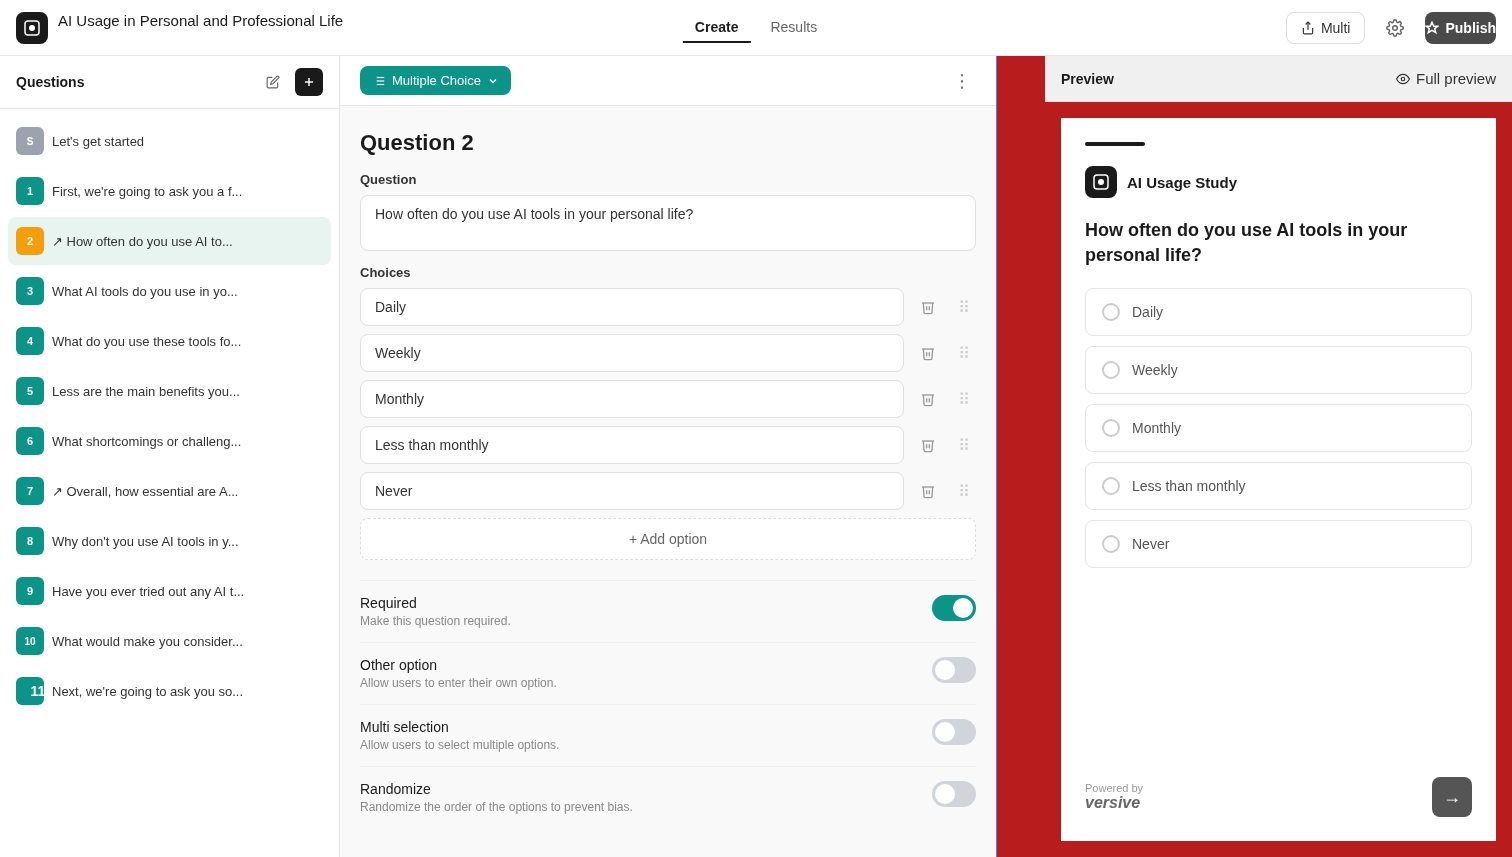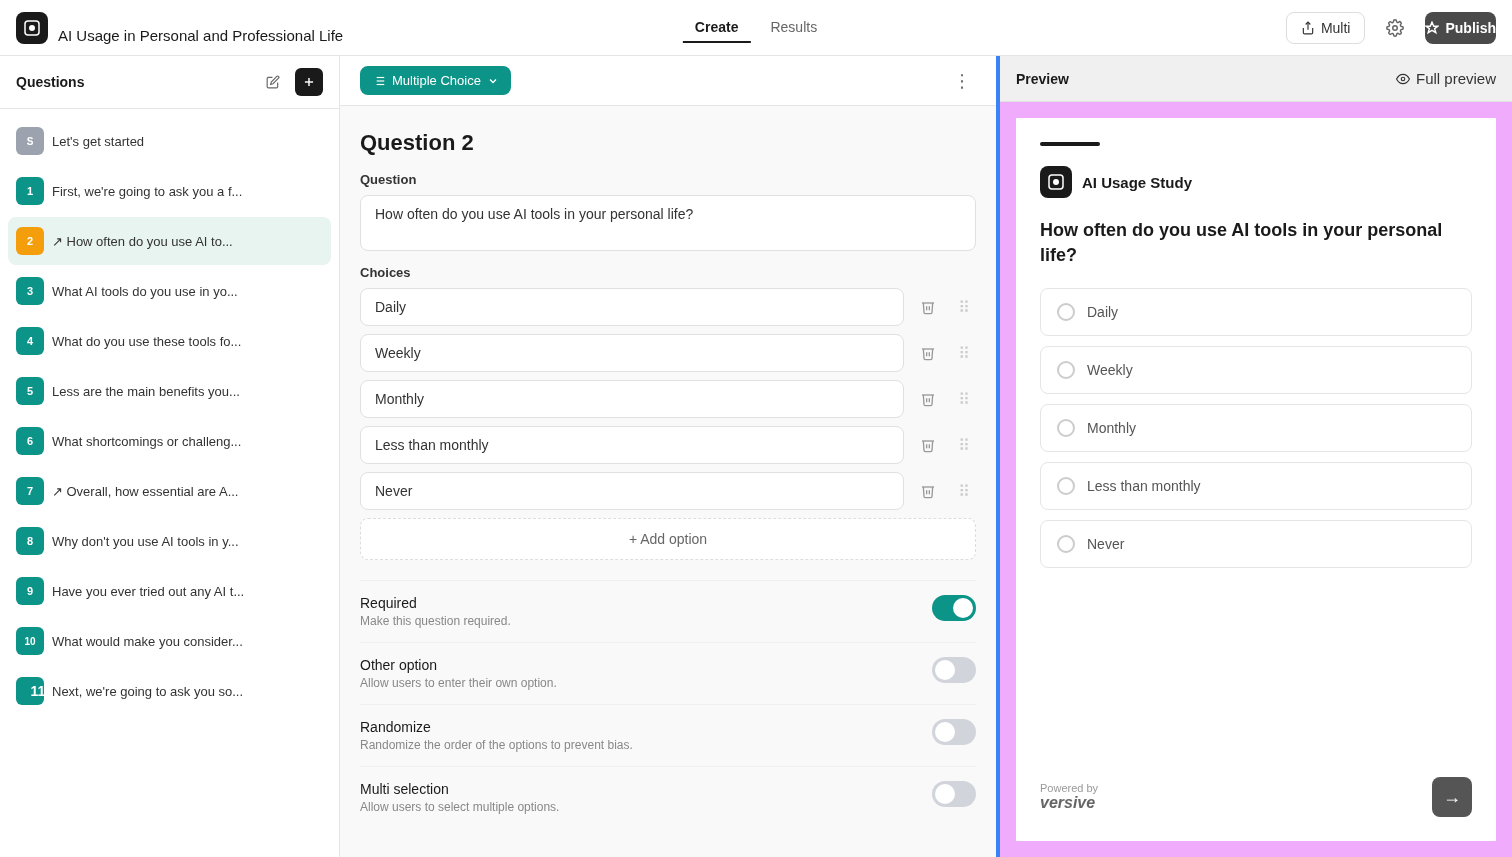--- a/index.html
+++ b/index.html
@@ -3,21 +3,21 @@
   <meta charset="utf-8">
   <style>
     * { box-sizing: border-box; margin: 0; padding: 0; }
     body { font-family: -apple-system, BlinkMacSystemFont, 'Segoe UI', sans-serif; background: #f5f5f5; height: 857px; overflow: hidden; display: flex; flex-direction: column; }
 
     
     .topnav {
       display: flex; align-items: center; background: #fff;
       border-bottom: 1px solid #e5e5e5; padding: 0 16px; height: 56px; flex-shrink: 0;
     }
-    .logo-area { display: flex; align-items: flex-end; gap: 10px; flex: 1; }
+    .logo-area { display: flex; align-items: flex-start; gap: 10px; flex: 1; }
     .logo-icon { width: 32px; height: 32px; background: #1a1a1a; border-radius: 8px; display: flex; align-items: center; justify-content: center; }
     .logo-icon svg { width: 18px; height: 18px; }
     .app-title { font-size: 15px; font-weight: 500; color: #1a1a1a; }
     .nav-center { display: flex; align-items: center; gap: 8px; position: absolute; left: 50%; transform: translateX(-50%); }
     .nav-tab { padding: 6px 12px; font-size: 14px; cursor: pointer; color: #666; border-bottom: 2px solid transparent; }
     .nav-tab.active { color: #1a1a1a; font-weight: 600; border-bottom: 2px solid #1a1a1a; }
     .nav-right { display: flex; align-items: center; gap: 12px; margin-left: auto; }
     .share-btn { display: flex; align-items: center; gap: 6px; padding: 7px 14px; border: 1px solid #ddd; border-radius: 8px; background: #fff; font-size: 14px; cursor: pointer; color: #333; }
     .gear-btn { width: 36px; height: 36px; border: none; background: transparent; cursor: pointer; display: flex; align-items: center; justify-content: center; color: #666; }
     .publish-btn { display: flex; align-items: center; gap: 6px; padding: 8px 0; background: #4a4a4a; border: none; border-radius: 8px; color: #fff; font-size: 14px; font-weight: 600; cursor: pointer; }
@@ -64,21 +64,21 @@
     .setting-name { font-size: 14px; font-weight: 500; color: #1a1a1a; margin-bottom: 3px; }
     .setting-desc { font-size: 12px; color: #888; }
     .toggle { width: 44px; height: 26px; border-radius: 13px; position: relative; cursor: pointer; flex-shrink: 0; }
     .toggle.on { background: #0d9488; }
     .toggle.off { background: #d1d5db; }
     .toggle-knob { width: 20px; height: 20px; background: #fff; border-radius: 50%; position: absolute; top: 3px; transition: left 0.2s; }
     .toggle.on .toggle-knob { left: 21px; }
     .toggle.off .toggle-knob { left: 3px; }
 
     
-    .preview-panel { width: 516px; background: #f0abfc; display: flex; flex-direction: column; flex-shrink: 0; border-left: 4px solid #3b82f6; }
+    .preview-panel { width: 516px; background: #b91c1c; display: flex; flex-direction: column; flex-shrink: 0; border-left: 1px solid #3b82f6; padding-left: 48px; }
     .preview-header { display: flex; align-items: center; justify-content: space-between; padding: 14px 16px; background: #f0f0f0; border-bottom: 1px solid #e0e0e0; }
     .preview-title { font-size: 14px; font-weight: 600; color: #1a1a1a; }
     .full-preview-btn { display: flex; align-items: center; gap: 6px; font-size: 15px; color: #333; cursor: pointer; border: none; background: transparent; }
     .preview-content { flex: 1; background: #fff; margin: 16px; overflow-y: auto; padding: 24px; display: flex; flex-direction: column; }
     .preview-top-bar { height: 4px; background: #1a1a1a; width: 60px; border-radius: 2px; margin-bottom: 20px; align-self: flex-start; }
     .preview-brand { display: flex; align-items: center; gap: 10px; margin-bottom: 20px; }
     .preview-logo { width: 32px; height: 32px; background: #1a1a1a; border-radius: 8px; display: flex; align-items: center; justify-content: center; }
     .preview-brand-name { font-size: 15px; font-weight: 600; color: #1a1a1a; }
     .preview-question { font-size: 18px; font-weight: 600; color: #1a1a1a; margin-bottom: 20px; line-height: 1.4; }
     .preview-choice { display: flex; align-items: center; padding: 14px 16px; border: 1px solid #e5e5e5; border-radius: 8px; margin-bottom: 10px; cursor: pointer; }
@@ -319,31 +319,31 @@
           <div class="setting-info">
             <div class="setting-name">Other option</div>
             <div class="setting-desc">Allow users to enter their own option.</div>
           </div>
           <div class="toggle off">
             <div class="toggle-knob"></div>
           </div>
         </div>
         <div class="setting-row">
           <div class="setting-info">
+            <div class="setting-name">Multi selection</div>
+            <div class="setting-desc">Allow users to select multiple options.</div>
+          </div>
+          <div class="toggle off">
+            <div class="toggle-knob"></div>
+          </div>
+        </div>
+        <div class="setting-row">
+          <div class="setting-info">
             <div class="setting-name">Randomize</div>
             <div class="setting-desc">Randomize the order of the options to prevent bias.</div>
-          </div>
-          <div class="toggle off">
-            <div class="toggle-knob"></div>
-          </div>
-        </div>
-        <div class="setting-row">
-          <div class="setting-info">
-            <div class="setting-name">Multi selection</div>
-            <div class="setting-desc">Allow users to select multiple options.</div>
           </div>
           <div class="toggle off">
             <div class="toggle-knob"></div>
           </div>
         </div>
       </div>
     </div>
   </div>
 
   <div class="preview-panel">

